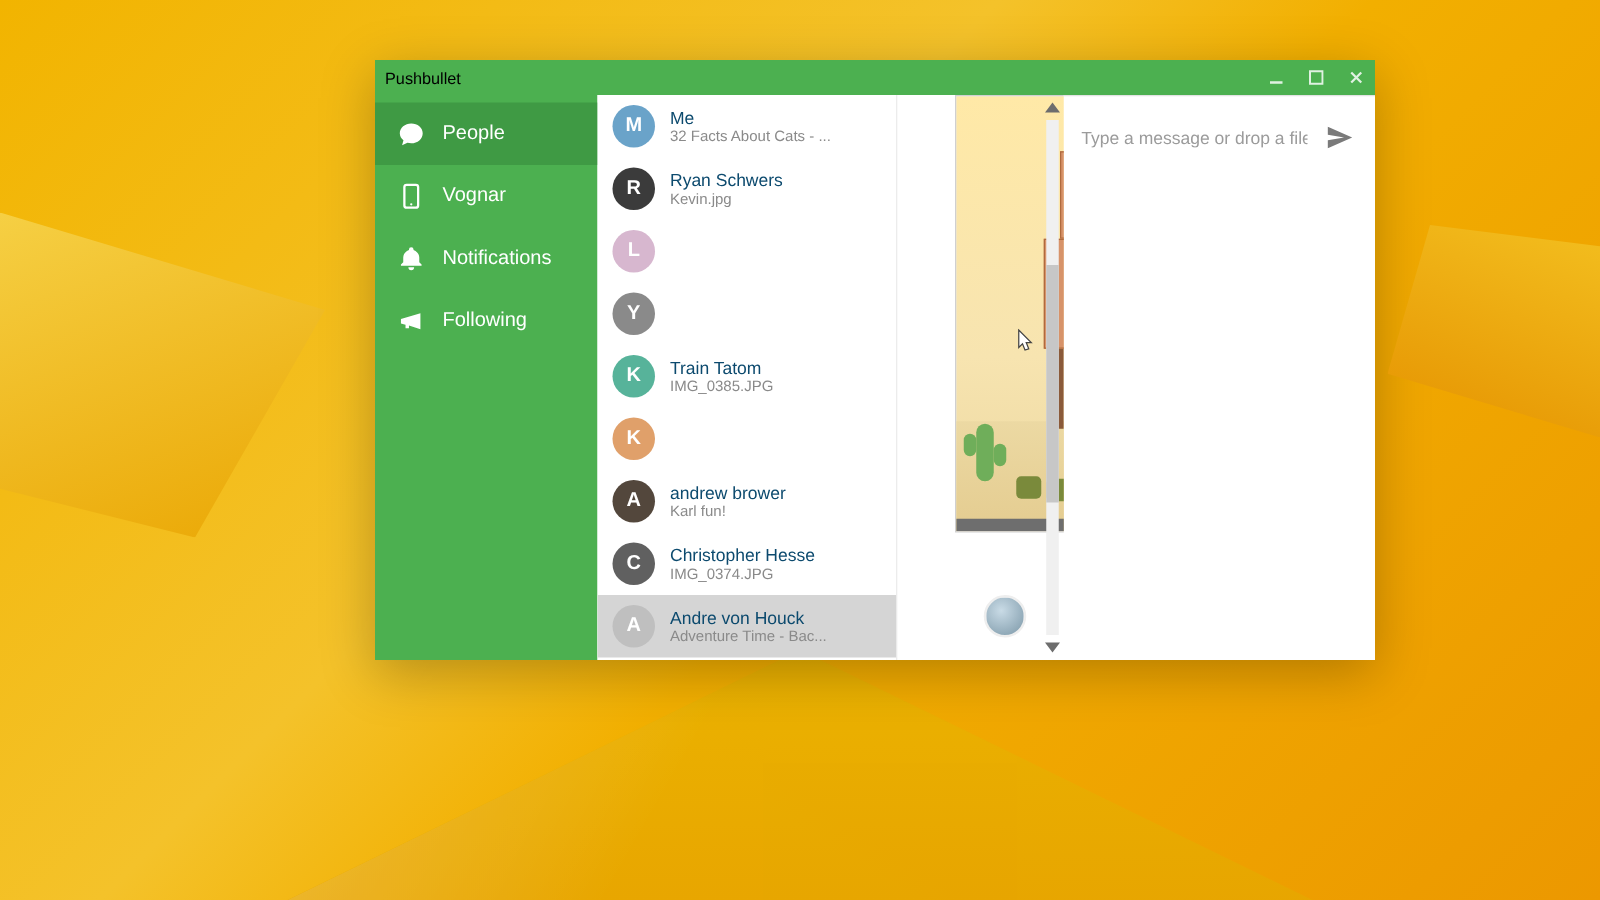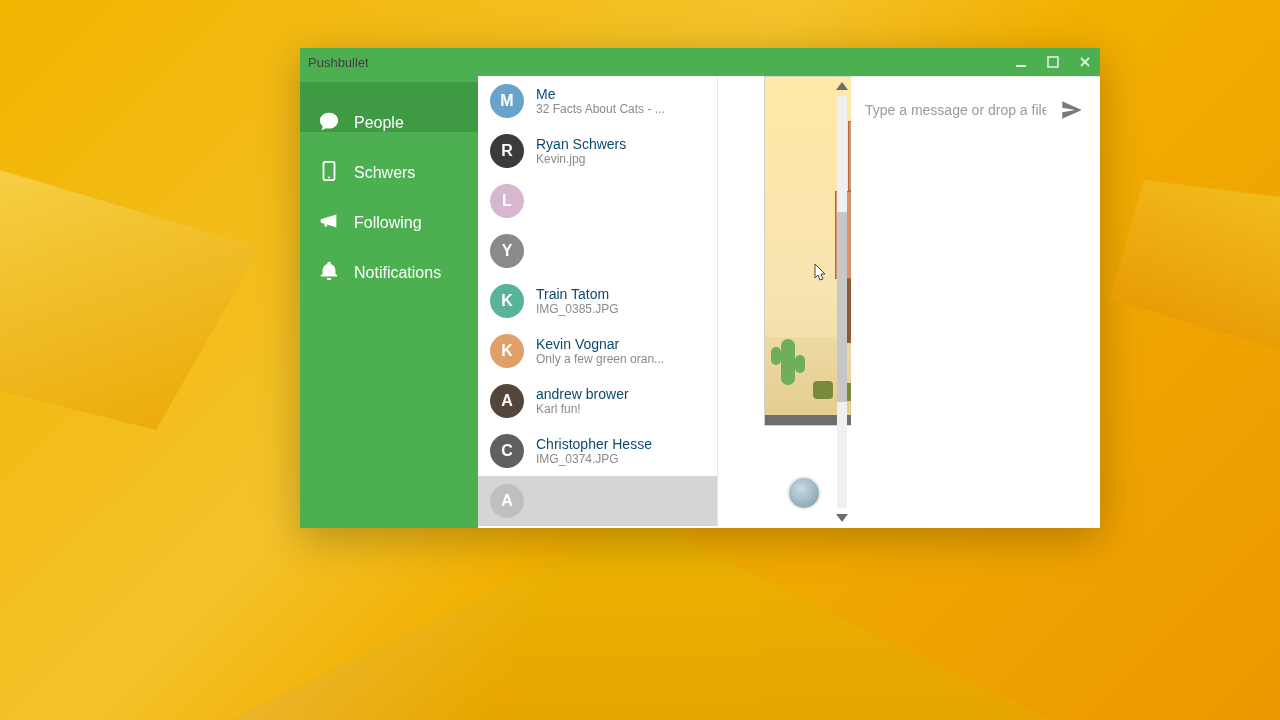--- a/index.html
+++ b/index.html
@@ -34,35 +34,35 @@
     background: linear-gradient(120deg, rgba(255,255,255,.25), transparent 40%);
     clip-path: polygon(0 100%, 50% 0, 50% 100%);
   }
 
   .window {
     position:absolute; left:300px; top:48px; width:800px; height:480px;
     background:#fff; box-shadow:0 10px 40px rgba(0,0,0,.25);
     display:flex; flex-direction:column;
   }
   .titlebar {
-    height:28px; background:#4cb050; color:#404040;
+    height:28px; background:#4cb050; color:#000000;
     display:flex; align-items:center; padding:0 8px; font-size:13px;
     justify-content:space-between;
   }
   .titlebar .wbtns { display:flex; gap:18px; align-items:center; }
   .wbtn { width:14px; height:14px; display:flex; align-items:center; justify-content:center; color:#dff1e1; cursor:pointer; }
   .wbtn svg { width:12px; height:12px; }
 
   .body { flex:1; display:flex; min-height:0; }
   .sidebar {
     width:178px; background:#4cb050; color:#fff; display:flex; flex-direction:column;
     padding-top:6px;
   }
   .nav-item {
-    display:flex; align-items:flex-end; gap:14px; height:50px; padding:0 18px;
+    display:flex; align-items:center; gap:14px; height:50px; padding:0 18px;
     font-size:16px; color:#fff; cursor:pointer;
   }
   .nav-item.active { background:#3f9a44; }
   .nav-item .icn { width:22px; height:22px; display:flex; align-items:center; justify-content:center; }
   .nav-item .icn svg { width:22px; height:22px; fill:#fff; }
 
   .people {
     width:240px; border-right:1px solid #e6e6e6; overflow-y:auto; background:#fff;
   }
   .person {
@@ -166,38 +166,38 @@
           </span>
           <span>People</span>
         </div>
         <div class="nav-item">
           <span class="icn">
             <svg viewBox="0 0 24 24">
                 <rect x="6" y="2" width="12" height="20" rx="2" fill="none" stroke="#fff" stroke-width="2"></rect>
                 <circle cx="12" cy="19" r="1" fill="#fff"></circle>
               </svg>
           </span>
-          <span>Schwers</span>
+          <span>Vognar</span>
         </div>
         <div class="nav-item">
           <span class="icn">
             <svg viewBox="0 0 24 24">
+                <path d="M12 2a2 2 0 0 0-2 2v.3C7 5.4 5 8 5 11v4l-2 2v1h18v-1l-2-2v-4c0-3-2-5.6-5-6.7V4a2 2 0 0 0-2-2zm0 20a2.5 2.5 0 0 0 2.5-2.5h-5A2.5 2.5 0 0 0 12 22zM6 3l1.4 1.4M18 3l-1.4 1.4" fill="#fff"></path>
+              </svg>
+          </span>
+          <span>Notifications</span>
+        </div>
+        <div class="nav-item">
+          <span class="icn">
+            <svg viewBox="0 0 24 24">
                 <path d="M3 10v4l4 1v3h3v-2.3L20 19V5L3 10z"></path>
               </svg>
           </span>
           <span>Following</span>
         </div>
-        <div class="nav-item">
-          <span class="icn">
-            <svg viewBox="0 0 24 24">
-                <path d="M12 2a2 2 0 0 0-2 2v.3C7 5.4 5 8 5 11v4l-2 2v1h18v-1l-2-2v-4c0-3-2-5.6-5-6.7V4a2 2 0 0 0-2-2zm0 20a2.5 2.5 0 0 0 2.5-2.5h-5A2.5 2.5 0 0 0 12 22zM6 3l1.4 1.4M18 3l-1.4 1.4" fill="#fff"></path>
-              </svg>
-          </span>
-          <span>Notifications</span>
-        </div>
       </div>
 
       <div class="people" id="people-list">
           <div class="person">
             <div class="avatar" style="background: rgb(106, 163, 201);">M</div>
             <div class="p-text">
               <div class="p-name">Me</div>
               <div class="p-sub">32 Facts About Cats - ...</div>
             </div>
           </div>
@@ -216,41 +216,41 @@
           </div>
           <div class="person">
             <div class="avatar" style="background: rgb(87, 179, 154);">K</div>
             <div class="p-text">
               <div class="p-name">Train Tatom</div>
               <div class="p-sub">IMG_0385.JPG</div>
             </div>
           </div>
           <div class="person">
             <div class="avatar" style="background: rgb(224, 160, 106);">K</div>
-            <div class="p-text">
-              <div class="p-name">Kevin Vognar</div>
-              <div class="p-sub">Only a few green oran...</div>
-            </div>
           </div>
           <div class="person">
             <div class="avatar" style="background: rgb(83, 71, 60);">A</div>
             <div class="p-text">
               <div class="p-name">andrew brower</div>
               <div class="p-sub">Karl fun!</div>
             </div>
           </div>
           <div class="person">
             <div class="avatar" style="background: rgb(96, 96, 96);">C</div>
             <div class="p-text">
               <div class="p-name">Christopher Hesse</div>
               <div class="p-sub">IMG_0374.JPG</div>
             </div>
           </div>
           <div class="person selected">
             <div class="avatar" style="background: rgb(191, 191, 191);">A</div>
+            <div class="p-text">
+              <div class="p-name">Andre von Houck</div>
+              <div class="p-sub">Adventure Time - Bac...</div>
+            </div>
           </div>
         </div>
 
       <div class="chat">
         <div class="messages">
           <div class="msg-img">
             <div class="ground"></div>
             <div class="cactus c1"></div>
             <div class="cactus c2"></div>
             <div class="tower">

